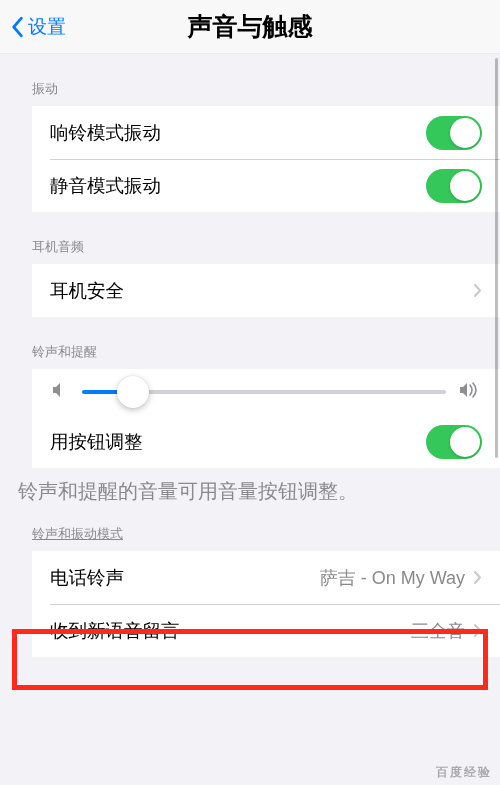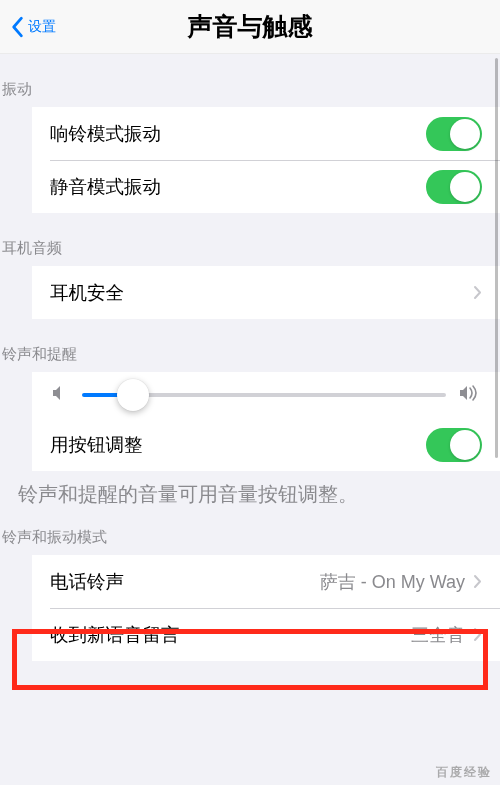--- a/index.html
+++ b/index.html
@@ -18,47 +18,47 @@
       align-items: center;
       position: relative;
       border-bottom: 0.5px solid rgba(0,0,0,0.05);
     }
     .back {
       display: flex;
       align-items: center;
       position: absolute;
       left: 10px;
       color: #007aff;
-      font-size: 14px;
+      font-size: 19px;
       font-weight: 400;
       cursor: pointer;
       justify-content: flex-end;
     }
     .back svg { width: 14px; height: 22px; margin-right: 4px; }
     .title {
       margin: 0 auto;
       font-size: 25px;
       font-weight: 600;
       color: #000;
     }
     .content { height: calc(100% - 54px); overflow-y: auto; position: relative; }
     .scrollbar {
       position: absolute;
       right: 2px; top: 4px;
       width: 3px; height: 400px;
       background: rgba(0,0,0,0.25);
       border-radius: 2px;
     }
     .group-header {
-      padding: 26px 2px 8px;
-      font-size: 15px;
+      padding: 26px 32px 8px;
+      font-size: 13px;
       color: #8a8a8e;
       font-weight: 400;
     }
-    .group-header.tight { padding-top: 20px; }
+    .group-header.tight { padding-top: 20px; text-decoration: underline; }
     .group-footer {
       padding: 10px 18px 0;
       font-size: 20px;
       color: #8a8a8e;
     }
     .group {
       background: #fff;
       margin-left: 32px;
     }
     .row {

